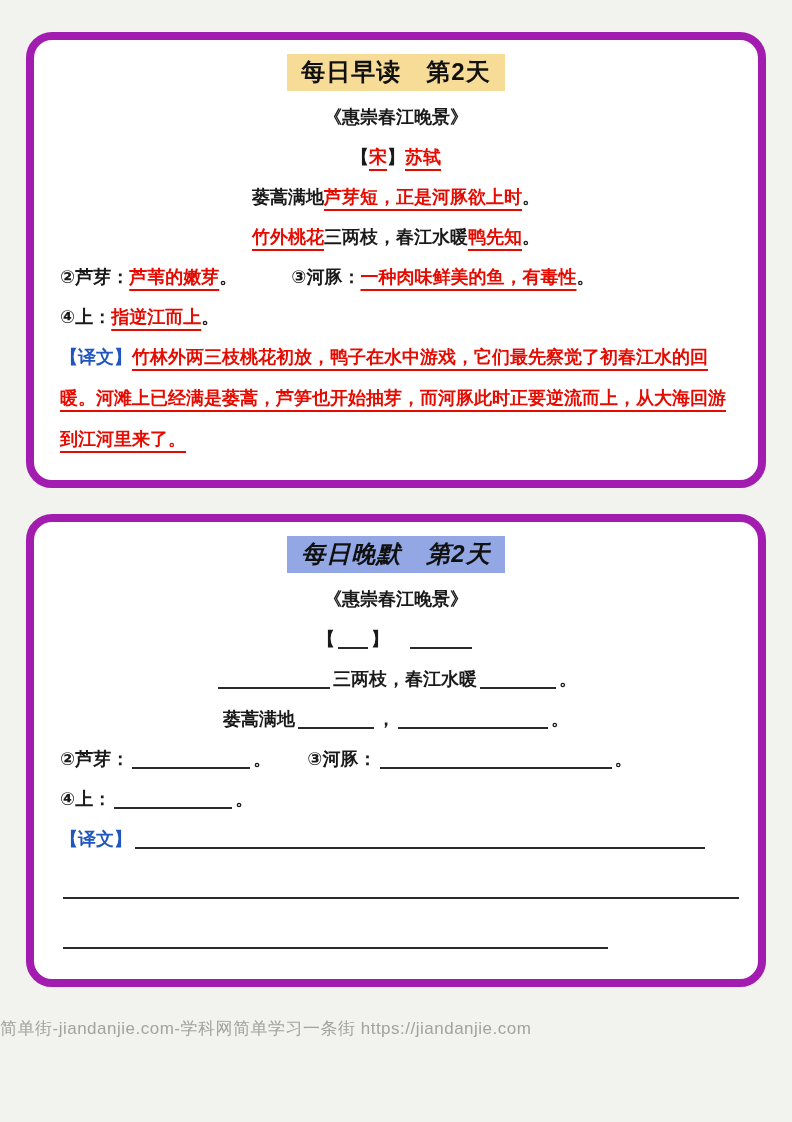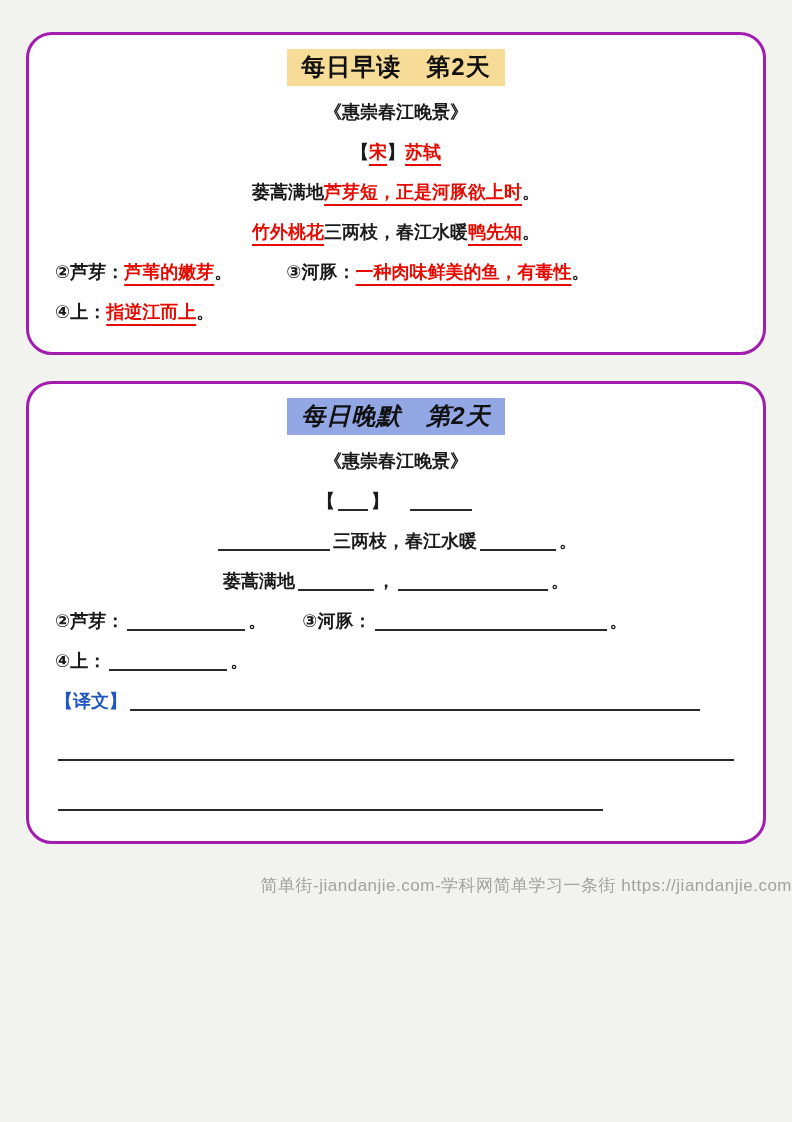--- a/index.html
+++ b/index.html
@@ -9,21 +9,21 @@
     background: var(--pagebg, #f2f2ee);
     font-family: "Liberation Sans", "DejaVu Sans", sans-serif;
     overflow: hidden;
   }
   .page { width: 792px; height: 1122px; position: relative; }
 
   .panel {
     width: 740px;
     margin: 0 auto;
     background: #ffffff;
-    border: 3px solid #a21caf;
+    border: 8px solid #a21caf;
     border-radius: 26px;
     padding: 14px 26px 20px 26px;
   }
   .panel-morning { margin-top: 32px; }
   .panel-evening { margin-top: 26px; }
 
   .badge-row { text-align: center; margin-bottom: 6px; }
   .badge {
     display: inline-block;
     font-size: 24px;
@@ -63,41 +63,42 @@
     display: inline-block;
     height: 1em;
     border-bottom: 2px solid #2a2a2a;
     margin: 0 3px;
     position: relative;
     top: 4px;
   }
 
   .footer {
     margin-top: 30px;
-    text-align: right;
+    text-align: left;
     font-size: 17px;
     color: var(--footergray, #a3a39d);
     letter-spacing: 0.5px;
   }
 </style>
 </head>
 <body>
 
 <div class="page">
 
   <section class="panel panel-morning">
     <div class="badge-row">
       <span class="badge badge-yellow">每日早读　第2天</span>
     </div>
     <div class="line center">《惠崇春江晚景》</div>
     <div class="line center"><span class="seg-black-b">【</span><span class="seg-red-u">宋</span><span class="seg-black-b">】</span><span class="seg-red-u">苏轼</span></div>
     <div class="line center"><span class="seg-black-b">蒌蒿满地</span><span class="seg-red-u">芦芽短，</span><span class="seg-red-u">正是河豚欲上时</span><span class="seg-black-b">。</span></div>
     <div class="line center"><span class="seg-red-u">竹外桃花</span><span class="seg-black-b">三两枝，春江水暖</span><span class="seg-red-u">鸭先知</span><span class="seg-black-b">。</span></div>
     <div class="line"><span class="seg-black-b">②芦芽：</span><span class="seg-red-u">芦苇的嫩芽</span><span class="seg-black-b">。</span><span class="seg-black-b">　　　</span><span class="seg-black-b">③河豚：</span><span class="seg-red-u">一种肉味鲜美的鱼，有毒性</span><span class="seg-black-b">。</span></div>
     <div class="line"><span class="seg-black-b">④上：</span><span class="seg-red-u">指逆江而上</span><span class="seg-black-b">。</span></div>
+    <div class="line para"><span class="seg-blue">【译文】</span><span class="seg-red-u">竹林外两三枝桃花初放，鸭子在水中游戏，它们最先察觉了初春江水的回暖。河滩上已经满是蒌蒿，芦笋也开始抽芽，而河豚此时正要逆流而上，从大海回游到江河里来了。</span></div>
   </section>
 
   <section class="panel panel-evening">
     <div class="badge-row">
       <span class="badge badge-blue">每日晚默　第2天</span>
     </div>
     <div class="line center">《惠崇春江晚景》</div>
     <div class="line center"><span class="seg-black-b">【</span><span class="blank" style="width: 30px;"></span><span class="seg-black-b">】</span><span class="seg-black-b">　</span><span class="blank" style="width: 62px;"></span></div>
     <div class="line center"><span class="blank" style="width: 112px;"></span><span class="seg-black-b">三两枝，春江水暖</span><span class="blank" style="width: 76px;"></span><span class="seg-black-b">。</span></div>
     <div class="line center"><span class="seg-black-b">蒌蒿满地</span><span class="blank" style="width: 76px;"></span><span class="seg-black-b">，</span><span class="blank" style="width: 150px;"></span><span class="seg-black-b">。</span></div>

